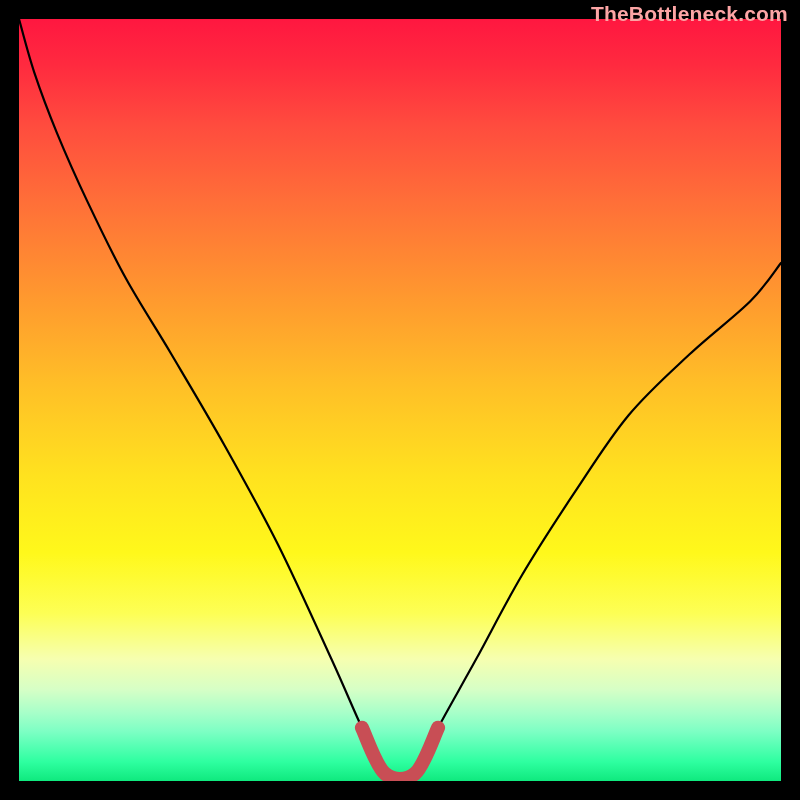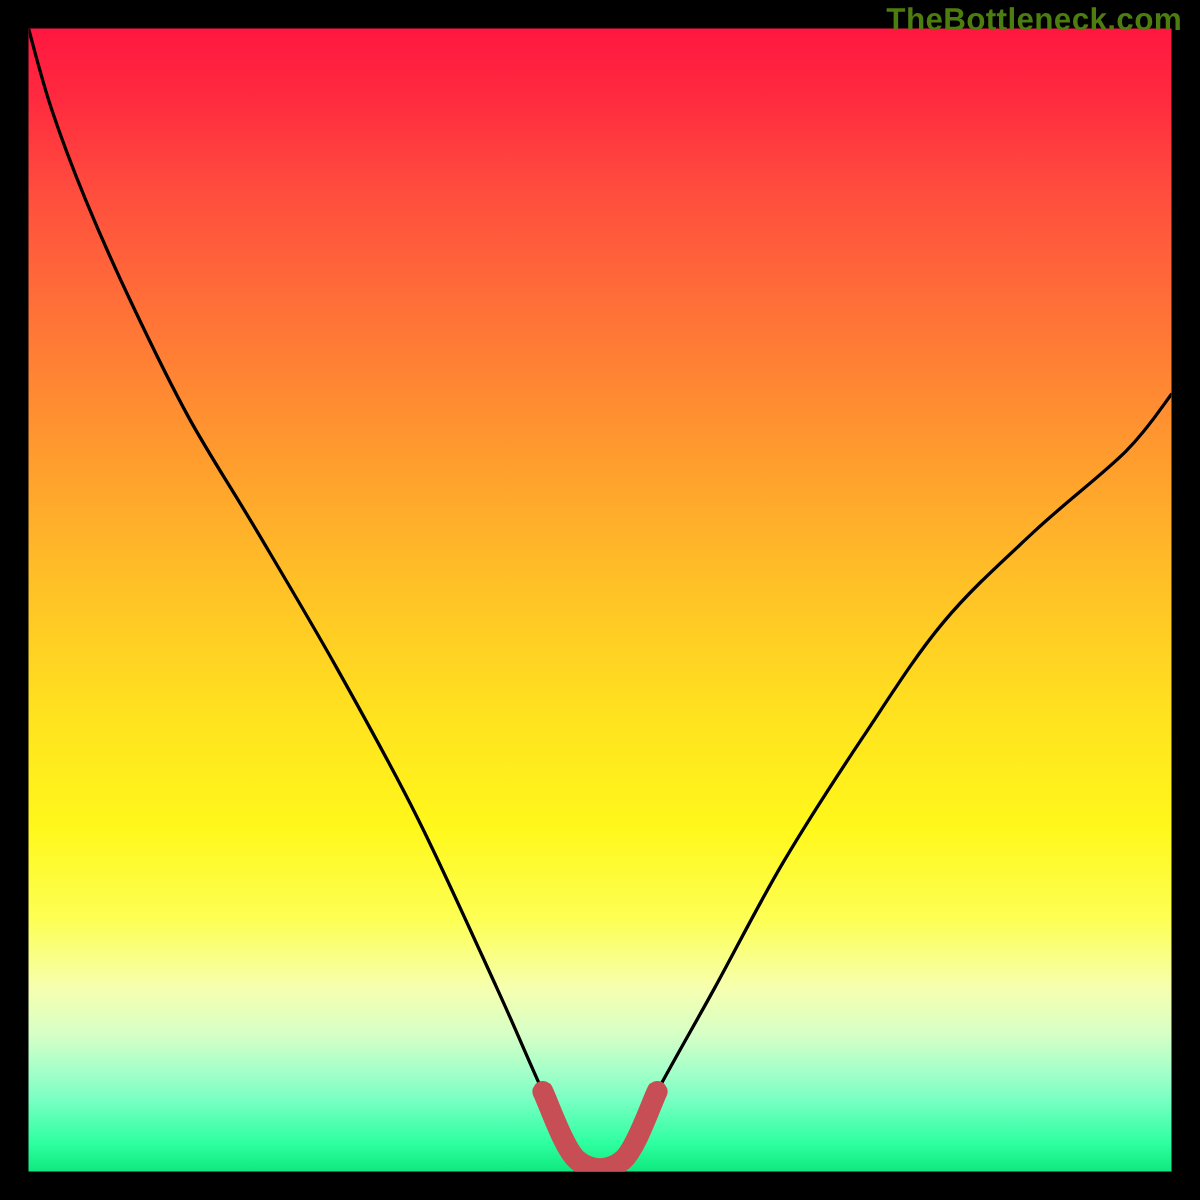--- a/index.html
+++ b/index.html
@@ -44,21 +44,21 @@
       #0fe97e 100%
     );
   }
   .watermark {
     position: absolute;
     top: 2px;
     right: 12px;
     font-family: Arial, Helvetica, sans-serif;
     font-size: 21px;
     font-weight: bold;
-    color: #4d7c0f;
+    color: #fca5a5;
     letter-spacing: 0.2px;
   }
   svg.curve {
     position: absolute;
     top: 0;
     left: 0;
     width: 762px;
     height: 762px;
   }
 </style>

